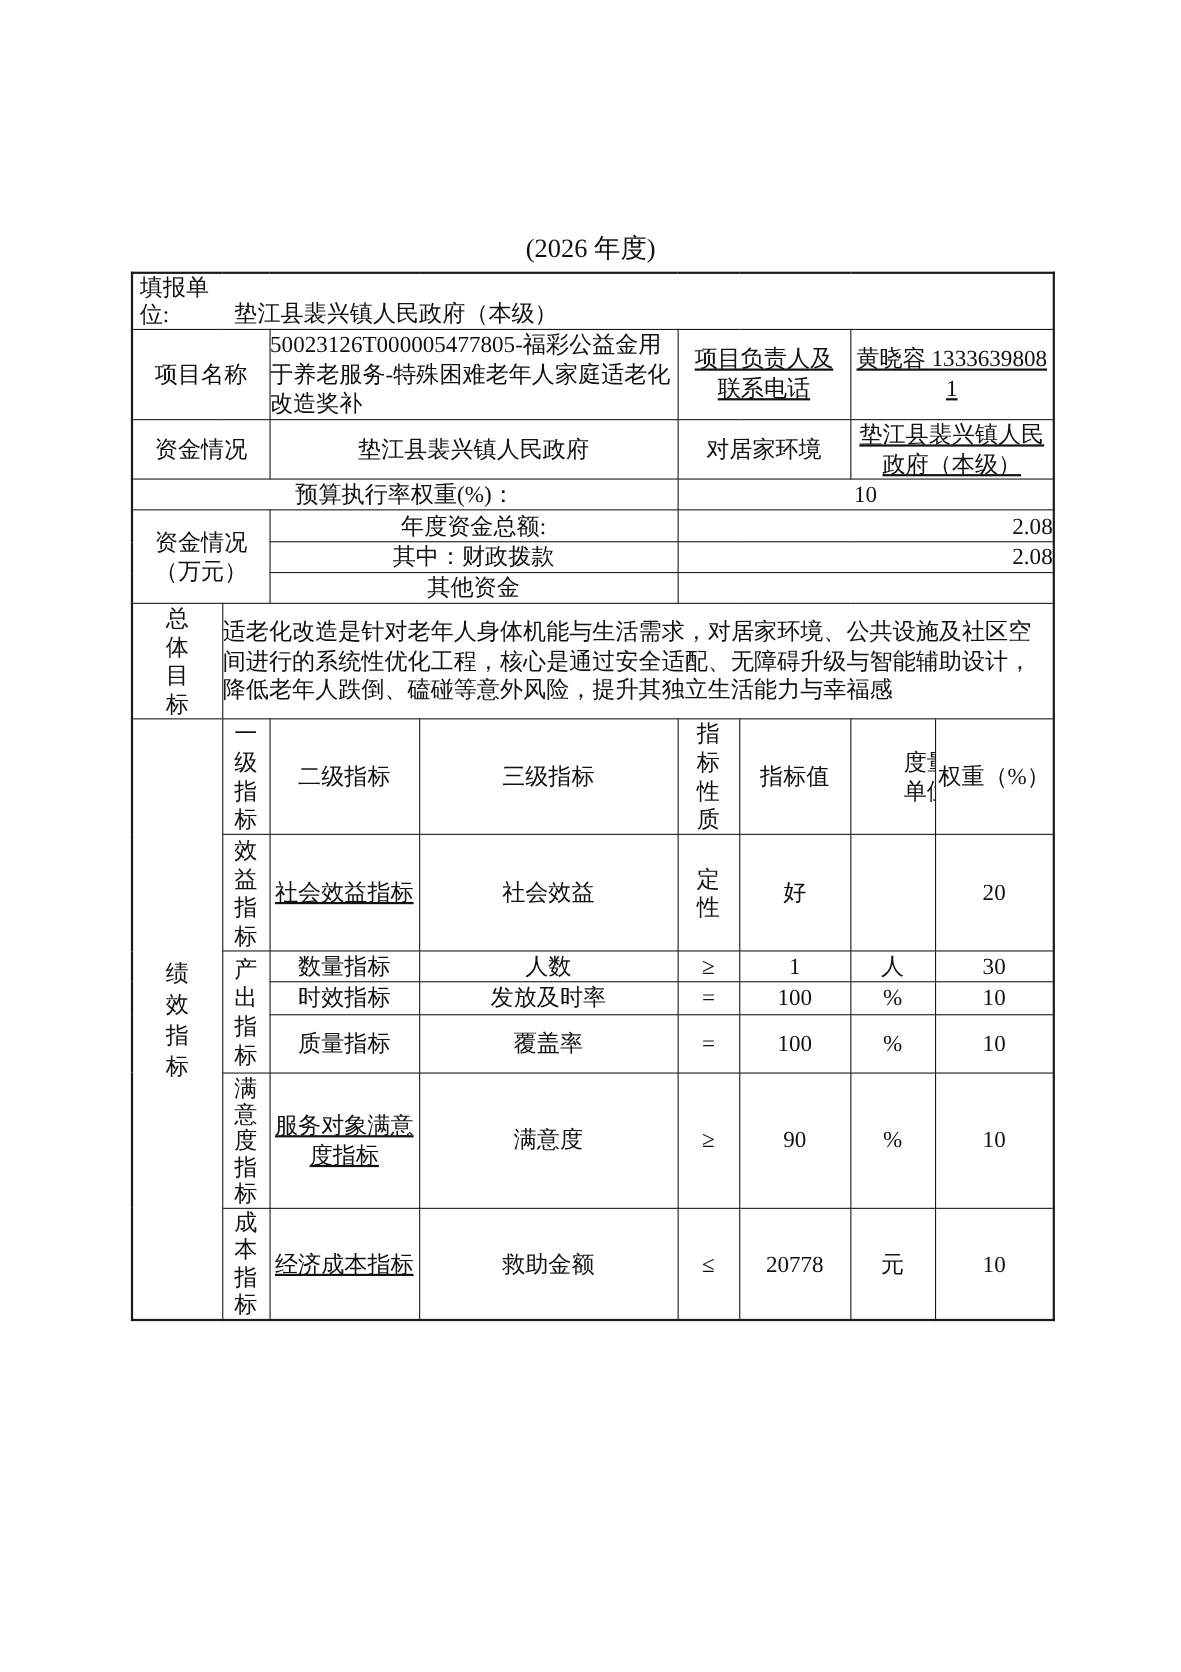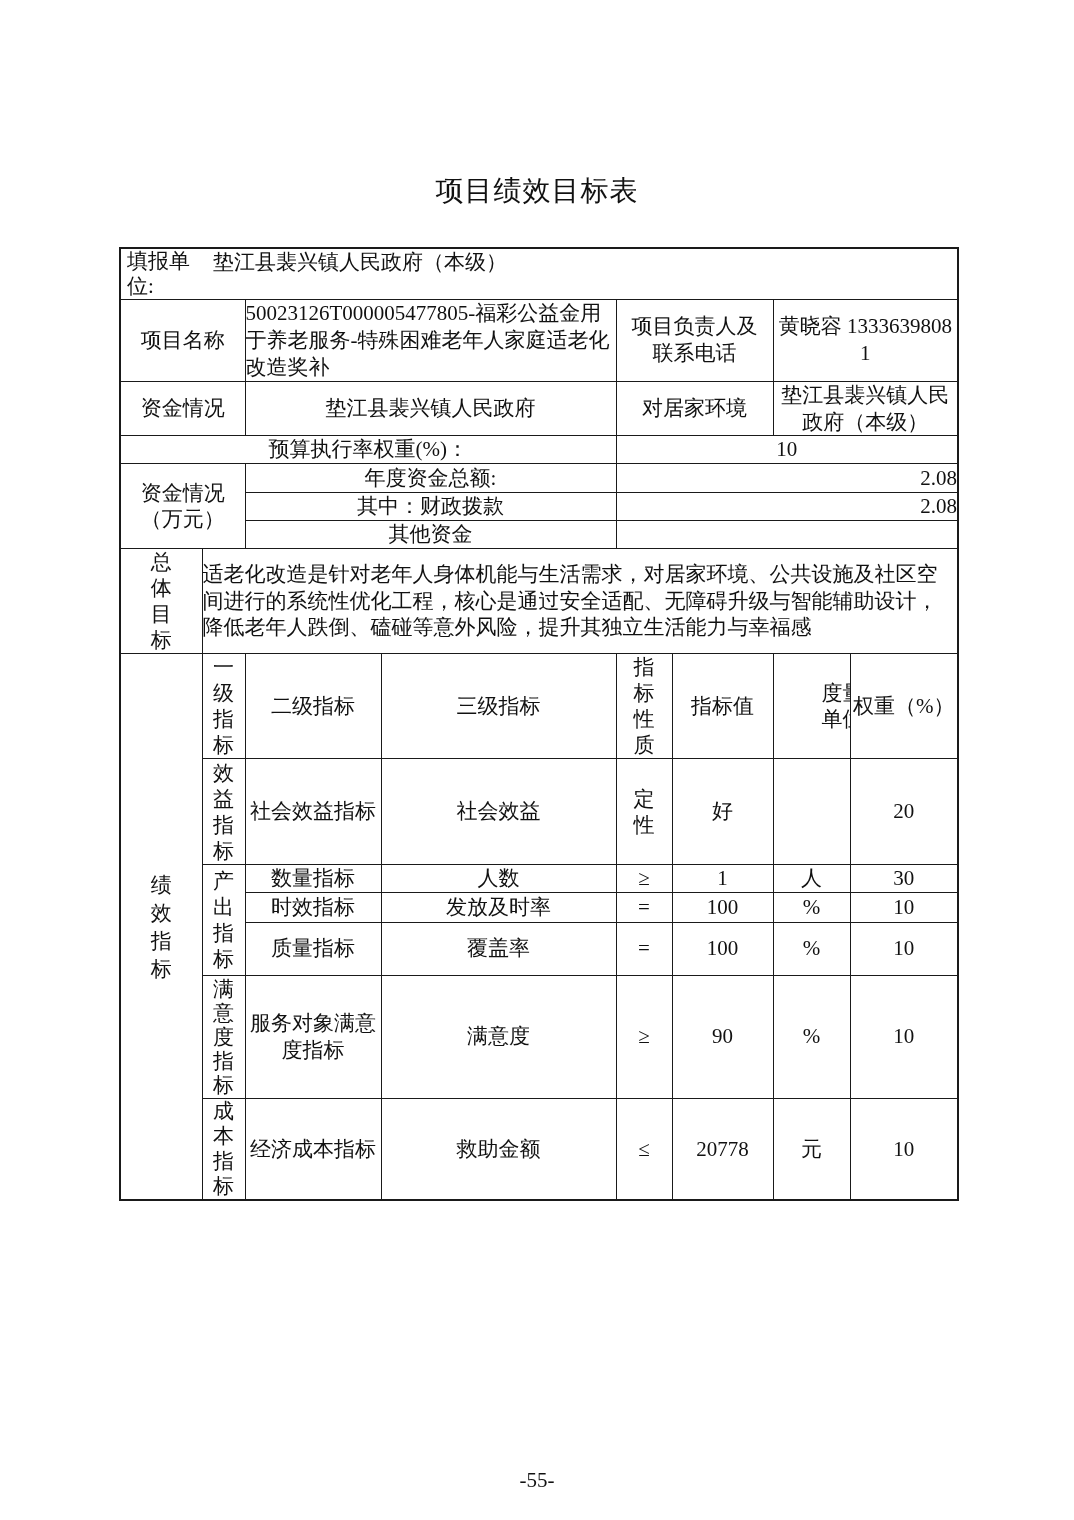--- a/index.html
+++ b/index.html
@@ -26,42 +26,42 @@
   }
   table.main td{
     border:1px solid #1a1a1a;
     font-size:21px;line-height:1.28;
     padding:0;vertical-align:middle;overflow:hidden;
     word-break:break-all;
   }
   .c{text-align:center;}
   .l{text-align:center;padding:2px 8px;}
   .r{text-align:right;padding-right:14px;}
-  .lh27{line-height:27px;}
+  .lh27{line-height:27px;text-decoration:underline;}
   .lh22{line-height:22px;}
   .pn{font-size:19px;line-height:25px;text-align:left;padding:2px 7px;}
   .goal{text-align:left;padding:4px 12px;line-height:29px;border-radius:15px;}
   .vtext{margin:0 auto;text-align:center;line-height:26px;}
   .w26{width:26px;}
   .w50{width:50px;margin-left:44px;}
   .w100{width:100px;}
-  .flexrow{display:flex;align-items:flex-start;height:100%;}
+  .flexrow{display:flex;align-items:flex-end;height:100%;}
   .fill-label{width:76px;padding-left:6px;line-height:25px;flex:0 0 auto;}
   .fill-value{margin-left:10px;flex:1;}
   .page-number{
     position:absolute;top:1468px;left:0;width:100%;
     text-align:center;font-size:21px;
   }
 </style>
 </head>
 <body>
 
 <div class="page">
 
-  <div class="doc-title">项目绩效目标表</div>
+  <div class="doc-subtitle">(2026 年度)</div>
 
   <table class="main">
     <colgroup>
       <col style="width:82px">
         <col style="width:43px">
         <col style="width:136px">
         <col style="width:235px">
       <col style="width:56px">
         <col style="width:101px">
         <col style="width:77px">
@@ -200,14 +200,13 @@
       <td class="l lh27">经济成本指标</td>
       <td class="l">救助金额</td>
       <td class="c">≤</td>
       <td class="c">20778</td>
       <td class="c">元</td>
       <td class="c">10</td>
     </tr>
   </tbody>
     </table>
 
-  <div class="page-number">-55-</div>
 </div>
 
 </body></html>

